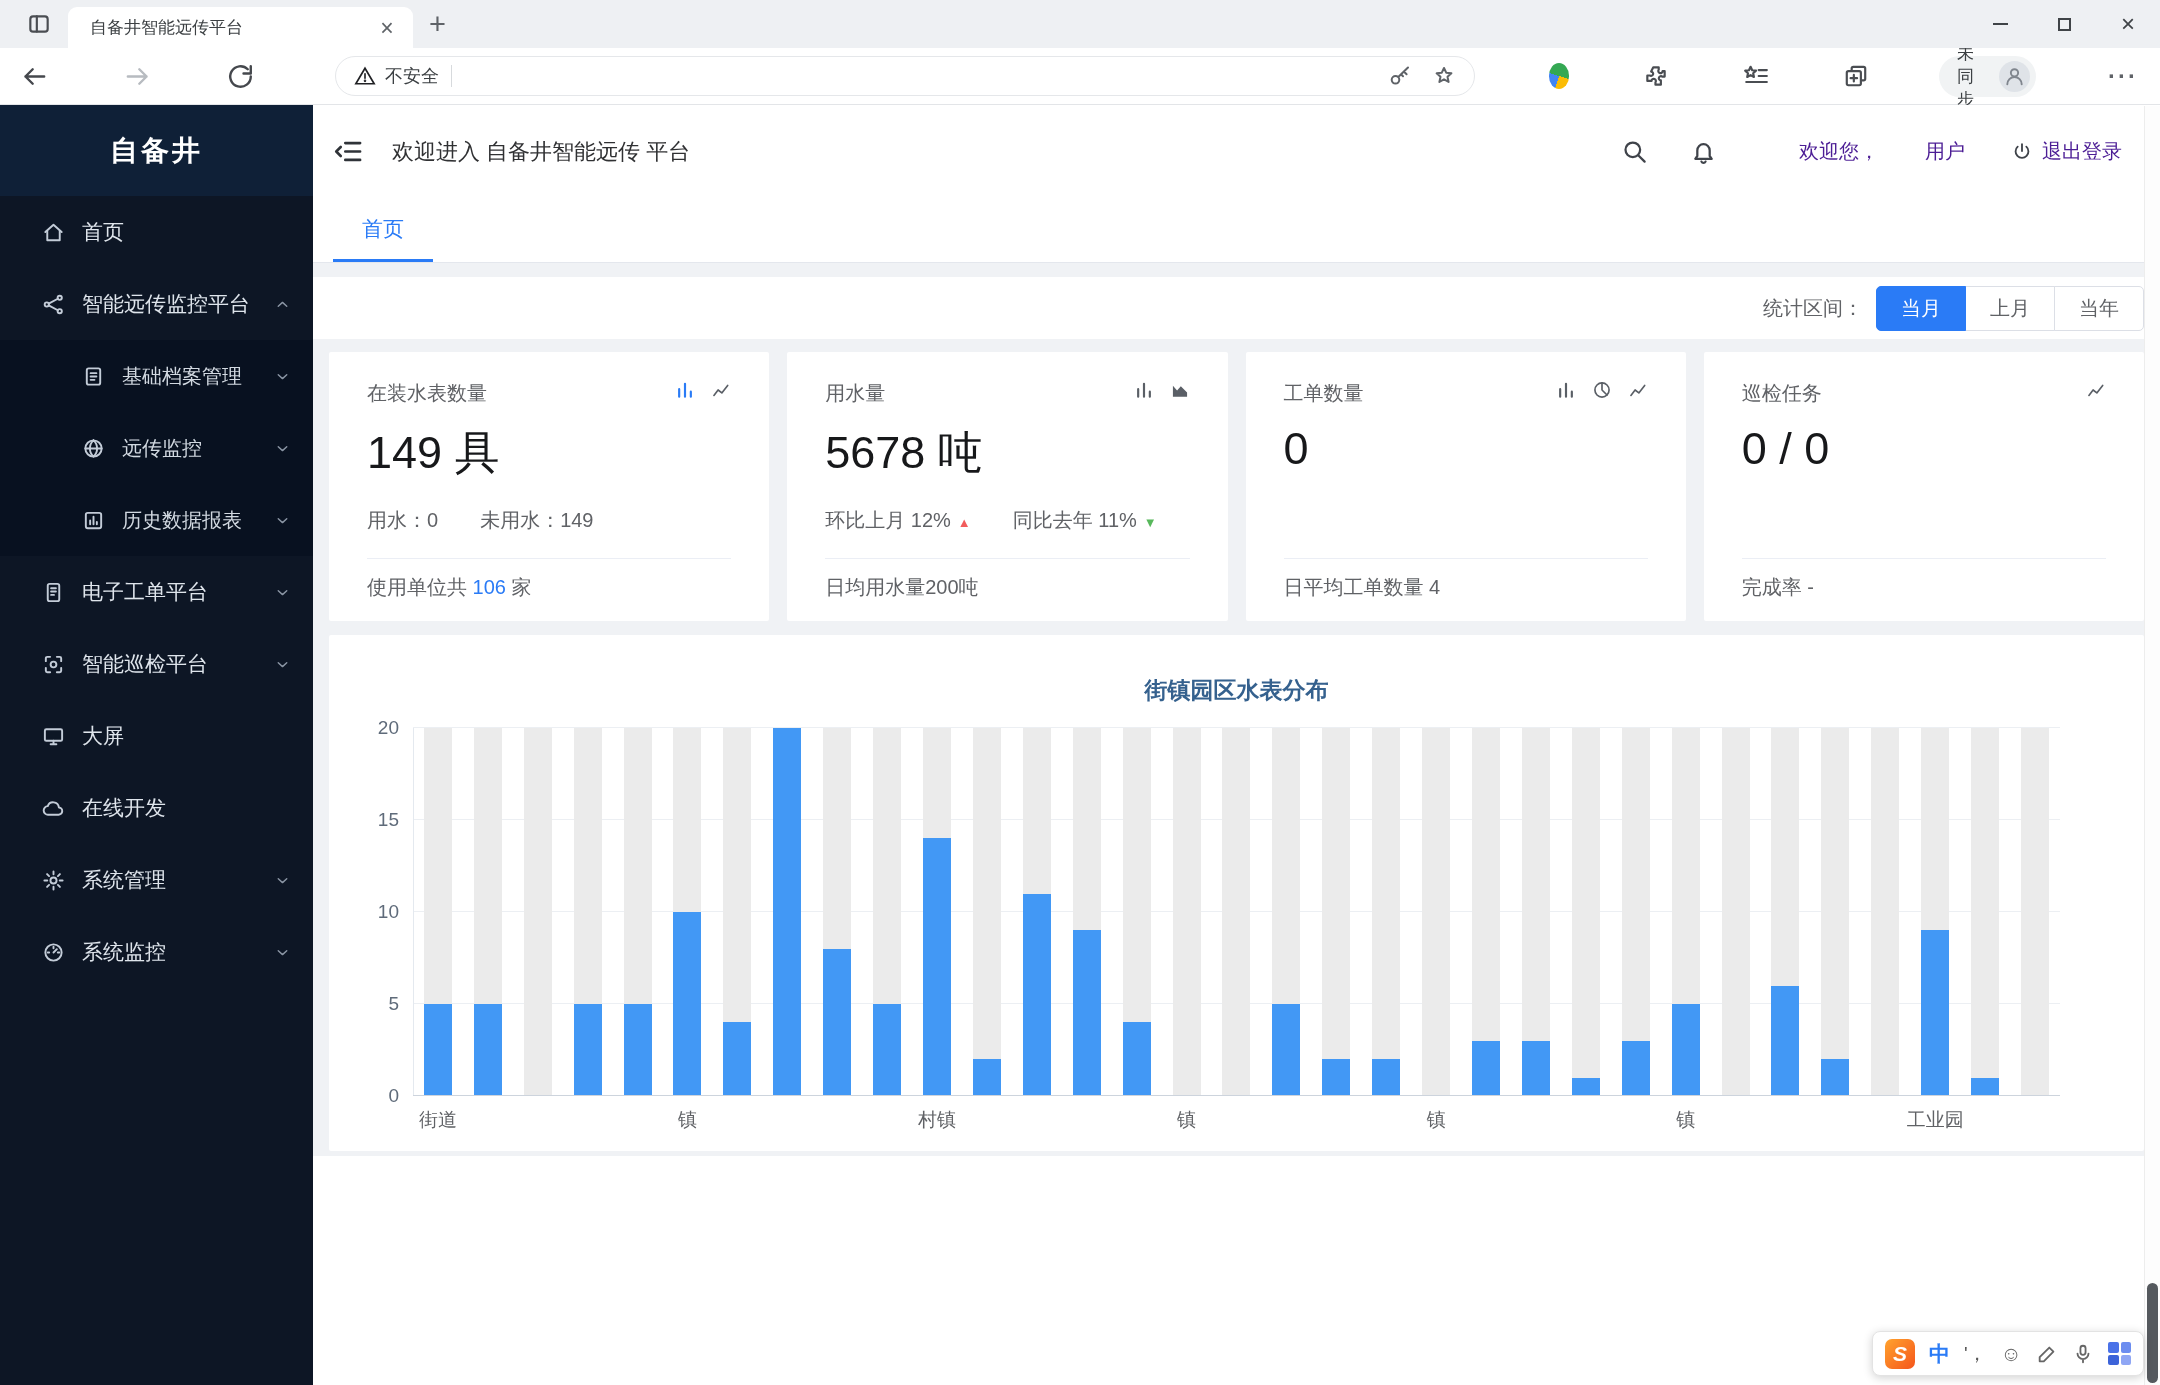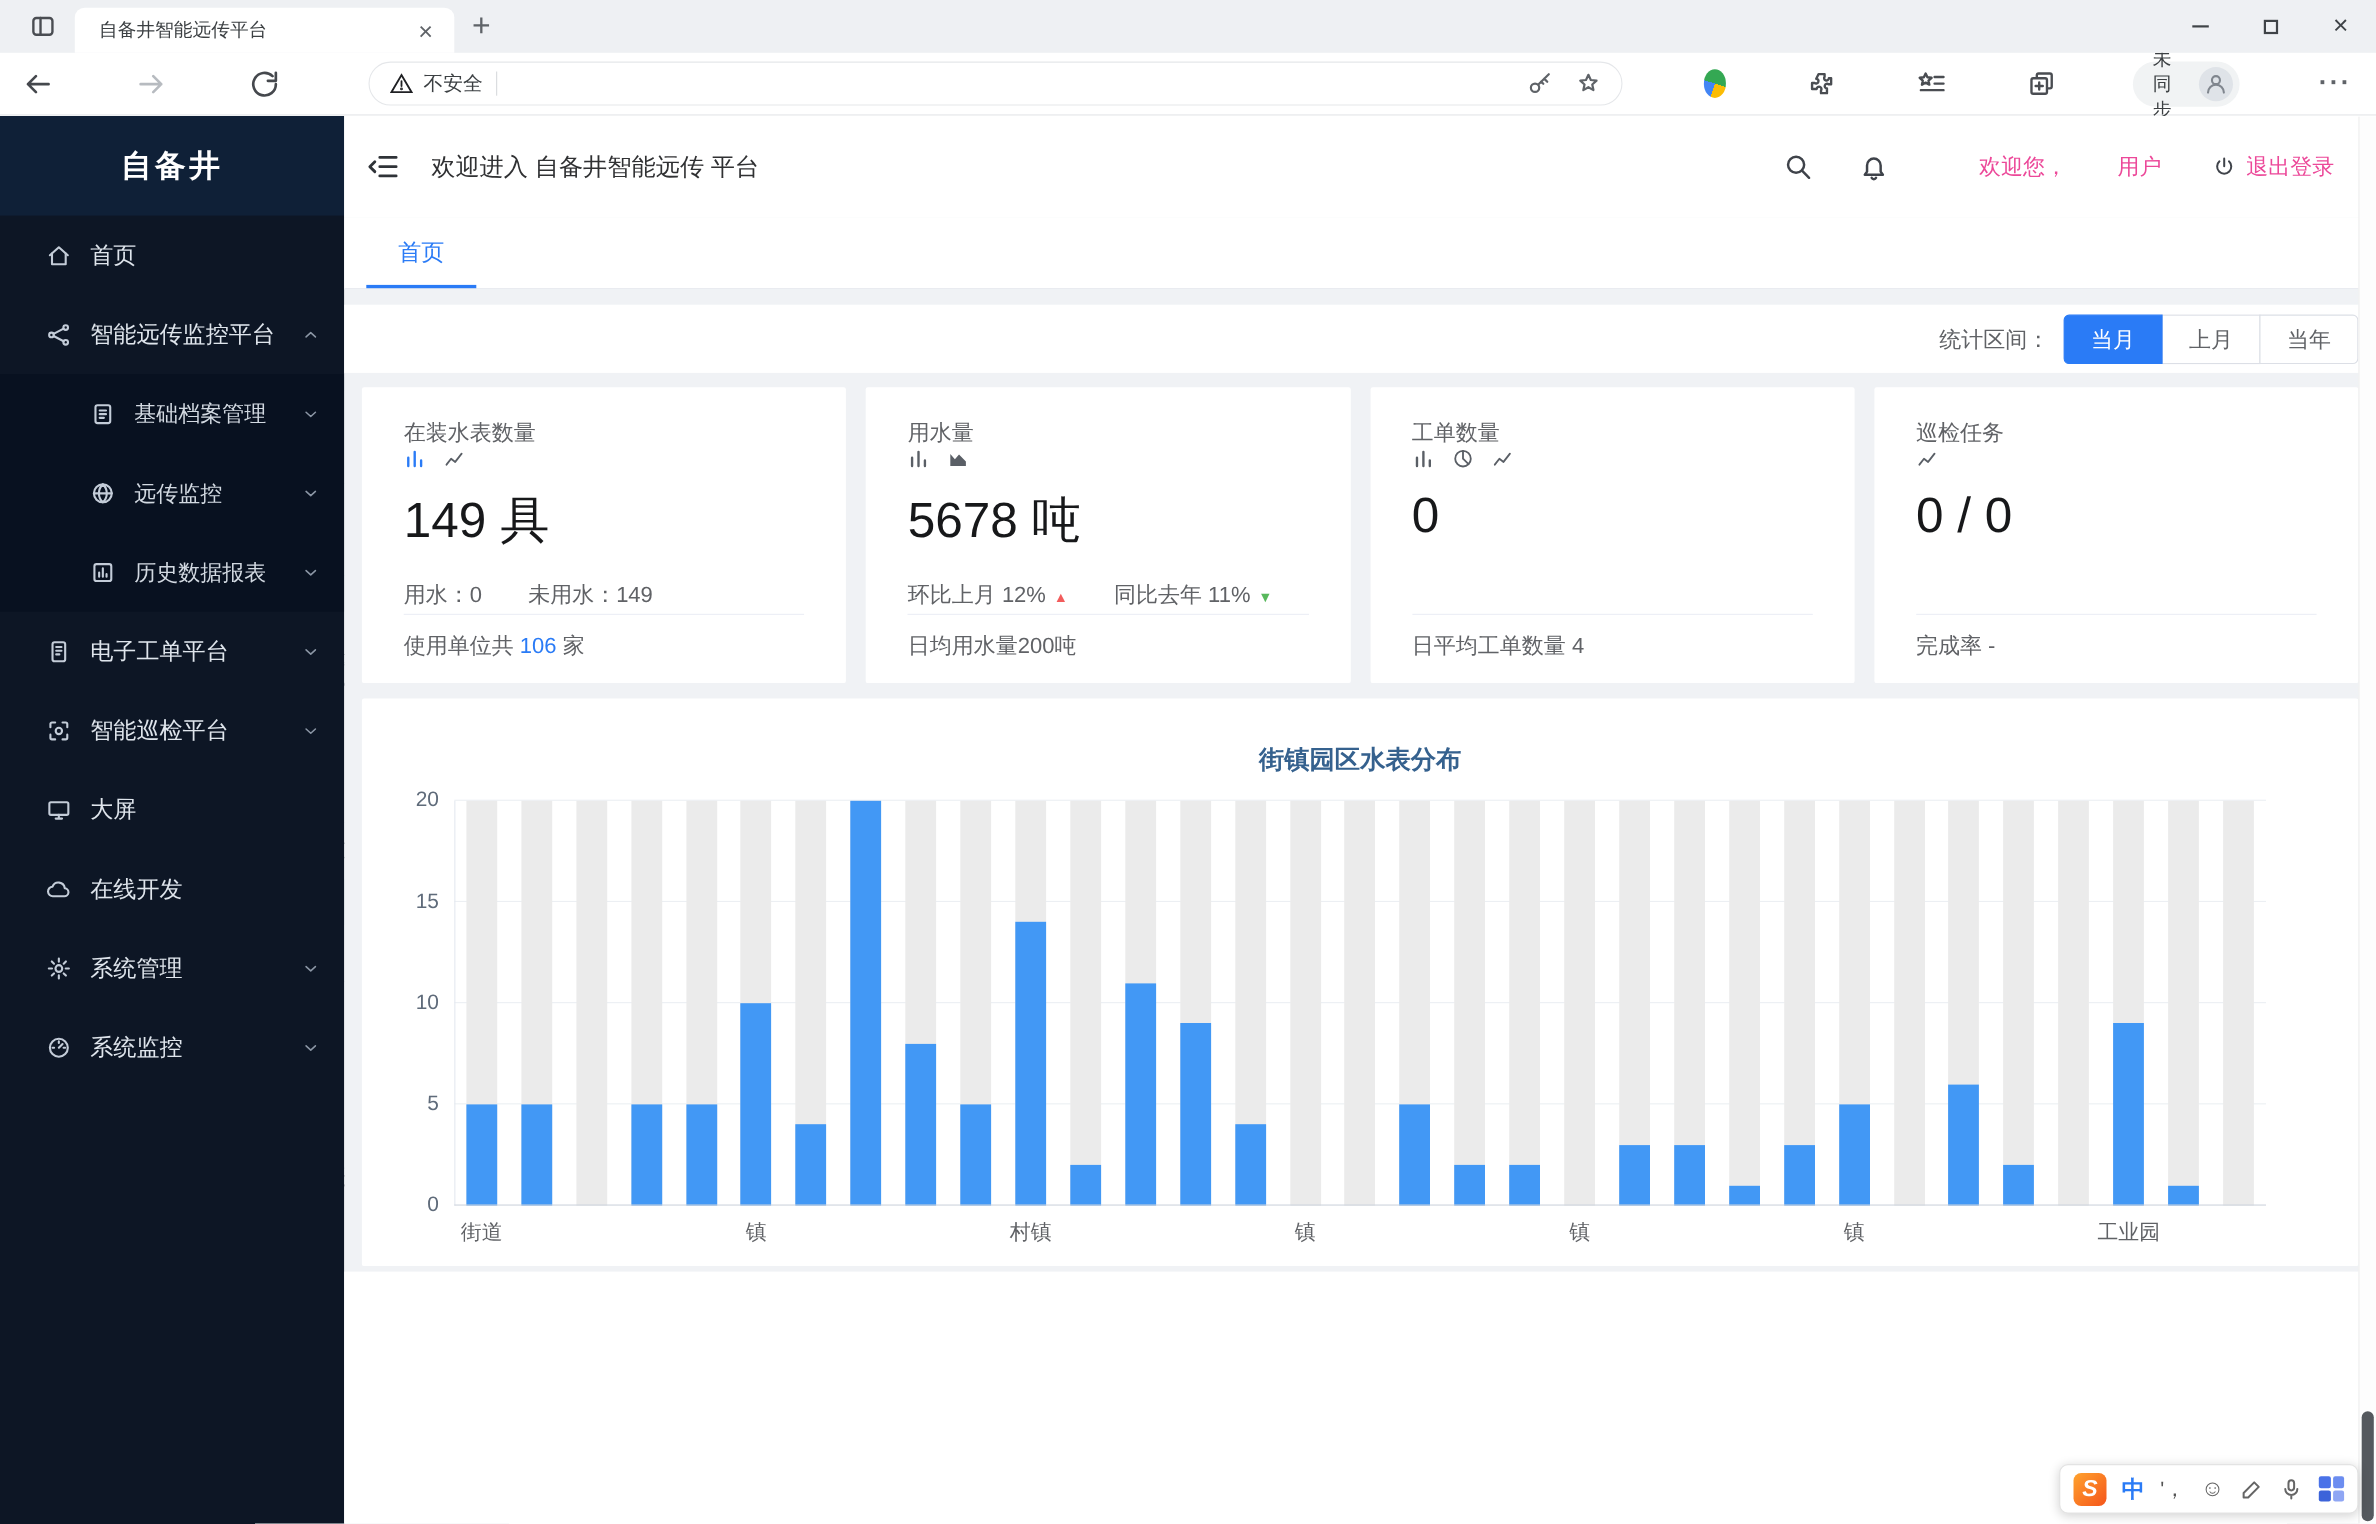--- a/index.html
+++ b/index.html
@@ -48,21 +48,21 @@
   .menu-item .mi-icon{width:23px;height:23px;margin-right:17px;color:#c3ccd8;}
   .menu-item .mi-label{flex:1;white-space:nowrap;overflow:hidden;}
   .menu-item .mi-chevron{width:17px;height:17px;color:#8b96a5;}
   .submenu{background:#081120;}
   .submenu .menu-item{padding-left:82px;font-size:20px;color:#d2d9e1;}
 
   .main{flex:1;display:flex;flex-direction:column;min-width:0;background:#f0f2f5;}
   .main-header{height:93px;background:#fff;display:flex;align-items:center;padding:0 38px 0 20px;flex-shrink:0;}
   .collapse{width:31px;height:31px;color:#2f3338;}
   .welcome{margin-left:28px;font-size:22px;color:#303133;}
-  .mh-right{margin-left:auto;display:flex;align-items:center;font-size:20px;color:#ec4899;}
+  .mh-right{margin-left:auto;display:flex;align-items:center;font-size:20px;color:#4c1d95;}
   .hd-icon{width:27px;height:27px;color:#3f434a;}
   .hd-bell{margin-left:42px;}
   .greeting{margin-left:82px;}
   .username{margin-left:46px;}
   .logout{margin-left:46px;display:flex;align-items:center;gap:9px;}
   .logout .power{width:22px;height:22px;color:#3f434a;}
 
   .tabstrip{height:64px;background:#fff;border-bottom:1px solid #e4e7ed;display:flex;padding-left:20px;flex-shrink:0;}
   .tab-item{display:flex;align-items:center;padding:0 29px;font-size:21px;color:#2a7bf6;
     border-bottom:3px solid #2a7bf6;box-sizing:border-box;cursor:pointer;}
@@ -73,21 +73,21 @@
   .filter-label{font-size:20px;color:#606266;margin-right:13px;}
   .seg-group{display:flex;margin-right:8px;}
   .seg-btn{height:45px;padding:0 24px;font-size:20px;display:flex;align-items:center;border:1px solid #dcdfe6;
     background:#fff;color:#606266;margin-left:-1px;cursor:pointer;font-family:inherit;}
   .seg-btn:first-child{border-radius:5px 0 0 5px;margin-left:0;}
   .seg-btn:last-child{border-radius:0 5px 5px 0;}
   .seg-btn.active{background:#2a7bf6;border-color:#2a7bf6;color:#fff;z-index:1;}
 
   .cards-row{display:flex;gap:18px;margin:13px 16px 0;flex-shrink:0;}
   .card{flex:1;background:#fff;height:269px;position:relative;padding:28px 38px;box-sizing:border-box;border-radius:2px;}
-  .card-head{display:flex;justify-content:space-between;align-items:flex-start;flex-direction:column;}
+  .card-head{display:flex;justify-content:space-between;align-items:flex-start;}
   .card-title{font-size:20px;color:#606266;}
   .card-icons{display:flex;gap:16px;align-items:center;}
   .card-icons .icon{width:20px;height:20px;color:#5a5f66;cursor:pointer;}
   .card-icons .icon.active{color:#2a7bf6;}
   .card-value{margin-top:16px;font-size:45px;color:#17181a;}
   .card-sub{margin-top:24px;display:flex;gap:42px;font-size:20px;color:#606266;align-items:center;height:26px;}
   .tri{font-size:13px;margin-left:7px;}
   .tri.up{color:#f25c5c;}
   .tri.down{color:#58b85c;}
   .card-divider{position:absolute;left:38px;right:38px;bottom:62px;border-top:1px solid #ebeef5;}

